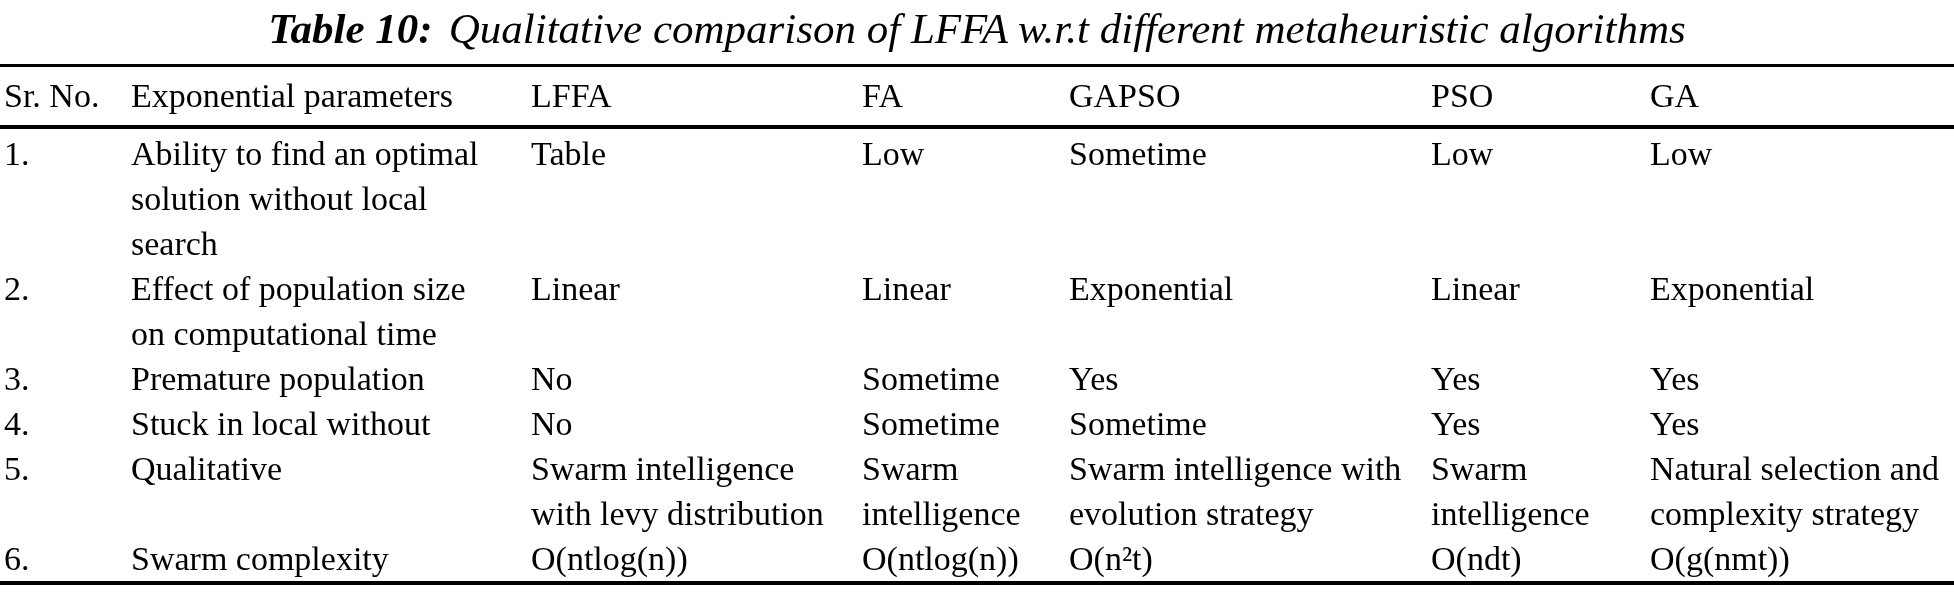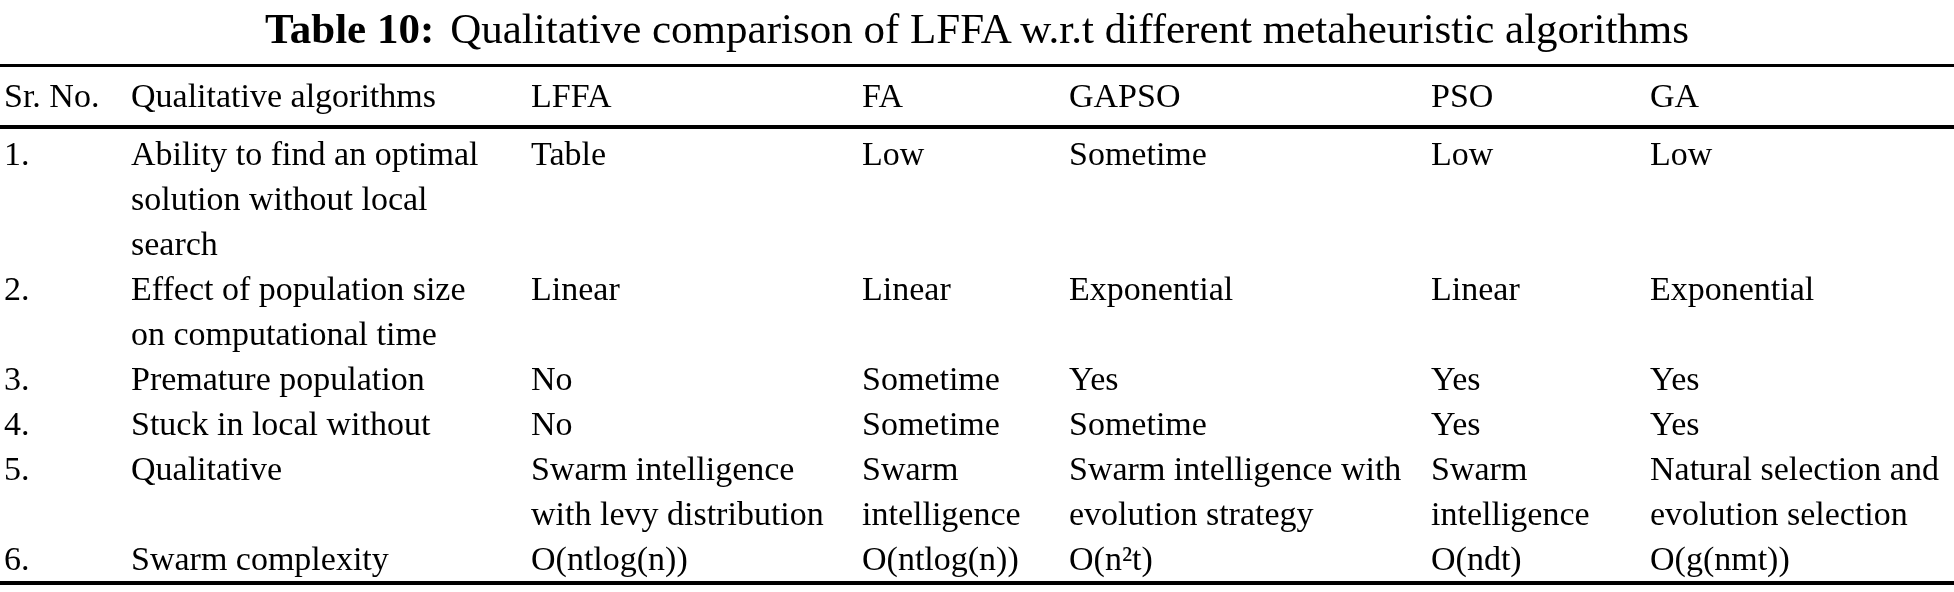--- a/index.html
+++ b/index.html
@@ -17,20 +17,21 @@
     overflow: hidden;
   }
   .caption {
     text-align: center;
     font-size: 43px;
     line-height: 1.15;
     padding-top: 4px;
     height: 64px;
     box-sizing: border-box;
     white-space: nowrap;
+    font-style: italic;
   }
   .caption-label {
     font-weight: 700;
     margin-right: 16px;
   }
   table.cmp {
     width: 1954px;
     table-layout: fixed;
     border-collapse: collapse;
     border-top: 3px solid #000000;
@@ -76,21 +77,21 @@
       <col style="width:400px">
       <col style="width:331px">
       <col style="width:207px">
       <col style="width:362px">
       <col style="width:219px">
       <col style="width:304px">
     </colgroup>
     <thead>
       <tr>
         <th class="col-sr">Sr. No.</th>
-        <th>Qualitative algorithms</th>
+        <th>Exponential parameters</th>
         <th>LFFA</th>
         <th>FA</th>
         <th>GAPSO</th>
         <th>PSO</th>
         <th>GA</th>
       </tr>
     </thead>
     <tbody>
       <tr>
         <td class="col-sr">1.</td>
@@ -136,21 +137,21 @@
         <td>Qualitative</td>
         <td>Swarm intelligence
 with levy distribution</td>
         <td>Swarm
 intelligence</td>
         <td>Swarm intelligence with
 evolution strategy</td>
         <td>Swarm
 intelligence</td>
         <td>Natural selection and
-evolution selection</td>
+complexity strategy</td>
       </tr>
       <tr>
         <td class="col-sr">6.</td>
         <td>Swarm complexity</td>
         <td>O(ntlog(n))</td>
         <td>O(ntlog(n))</td>
         <td>O(n²t)</td>
         <td>O(ndt)</td>
         <td>O(g(nmt))</td>
       </tr>

